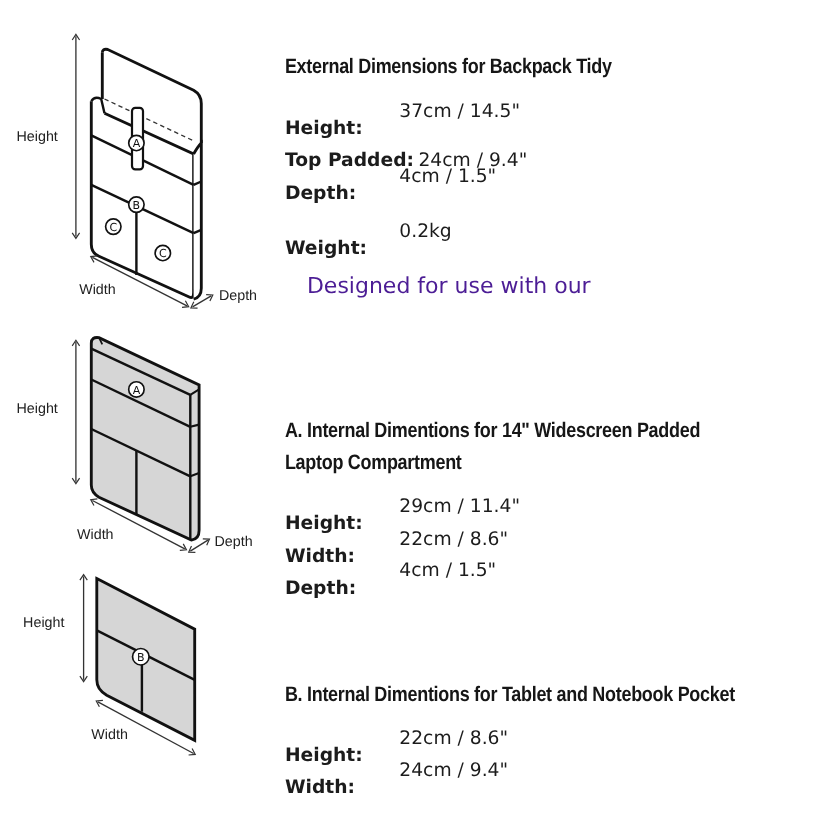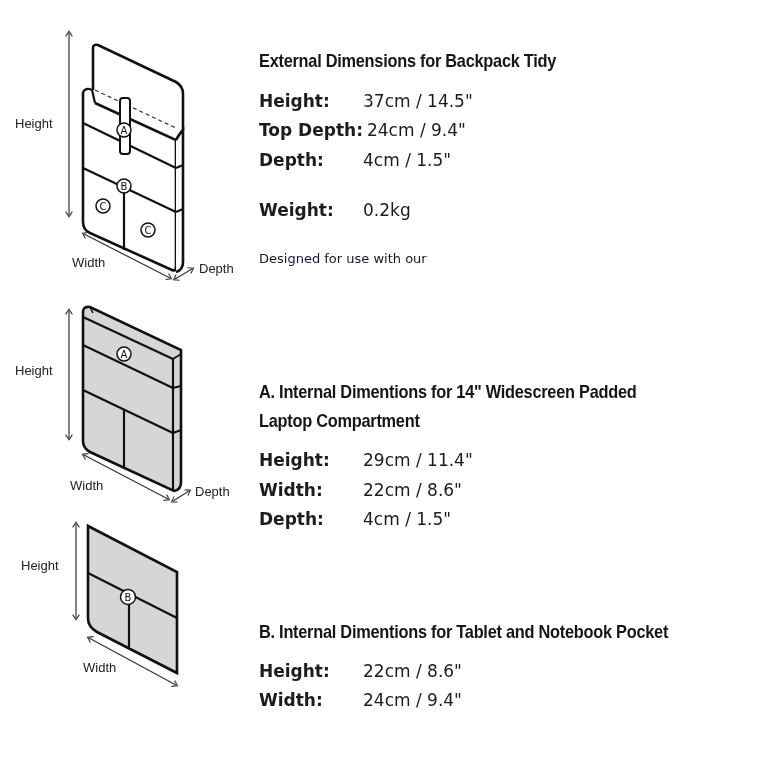--- a/index.html
+++ b/index.html
@@ -1,23 +1,23 @@
 <!DOCTYPE html>
 <html><head>
 <meta charset="utf-8">
 <style>
   html, body { margin:0; padding:0; background:#ffffff; }
   body { width:760px; height:760px; position:relative; overflow:hidden; color:#1a1a1a; }
   .abs { position:absolute; }
   .heading { font-family:"Liberation Sans", sans-serif; font-weight:bold; font-size:19px; letter-spacing:-0.3px; transform:scaleX(0.86); transform-origin:left top; white-space:nowrap; color:#161616; }
   .row { font-family:"DejaVu Sans", sans-serif; font-size:17px; white-space:nowrap; color:#1c1c1c; }
-  .row .k { font-weight:bold; display:inline-block; }
+  .row .k { font-weight:bold; display:inline-block;margin-top:16px; }
   .row .v { position:absolute; left:104px; top:0; }
   .row.tight .v { position:static; margin-left:4px; }
-  .note { font-family:"DejaVu Sans", sans-serif; font-size:13px; white-space:nowrap; color:#0f172a; line-height:20px; }
+  .note { font-family:"DejaVu Sans", sans-serif; font-size:20px; white-space:nowrap; color:#4c1d95; line-height:20px;margin-left:20px; }
   .note b { font-weight:bold; }
   .lbl { font-family:Liberation Sans, sans-serif; font-size:13px; color:#222; white-space:nowrap; }
   svg { position:absolute; left:0; top:0; overflow:visible; }
 </style>
 </head>
 <body>
 
 <div class="abs" style="left:0;top:0;width:250px;height:295px;">
   <svg width="250" height="295">
     <defs>
@@ -70,21 +70,21 @@
   <span class="lbl abs" style="left:72px;top:255px;">Width</span>
   <span class="lbl abs" style="left:199px;top:261px;">Depth</span>
 </div>
 
 <div>
   <div class="heading abs" style="left:259px;top:50px;">External Dimensions for Backpack Tidy</div>
   <div class="row abs" style="left:259px;top:91px;">
     <span class="k">Height:</span><span class="v">37cm / 14.5"</span>
   </div>
   <div class="row tight abs" style="left:259px;top:120px;">
-    <span class="k">Top Depth:</span><span class="v">24cm / 9.4"</span>
+    <span class="k">Top Padded:</span><span class="v">24cm / 9.4"</span>
   </div>
   <div class="row abs" style="left:259px;top:150px;">
     <span class="k">Depth:</span><span class="v">4cm / 1.5"</span>
   </div>
   <div class="row abs" style="left:259px;top:200px;text-align:center;">
     <span class="k">Weight:</span><span class="v">0.2kg</span>
   </div>
   <div class="note abs" style="left:259px;top:249px;">
     <div>Designed for use with our</div>
   </div>

